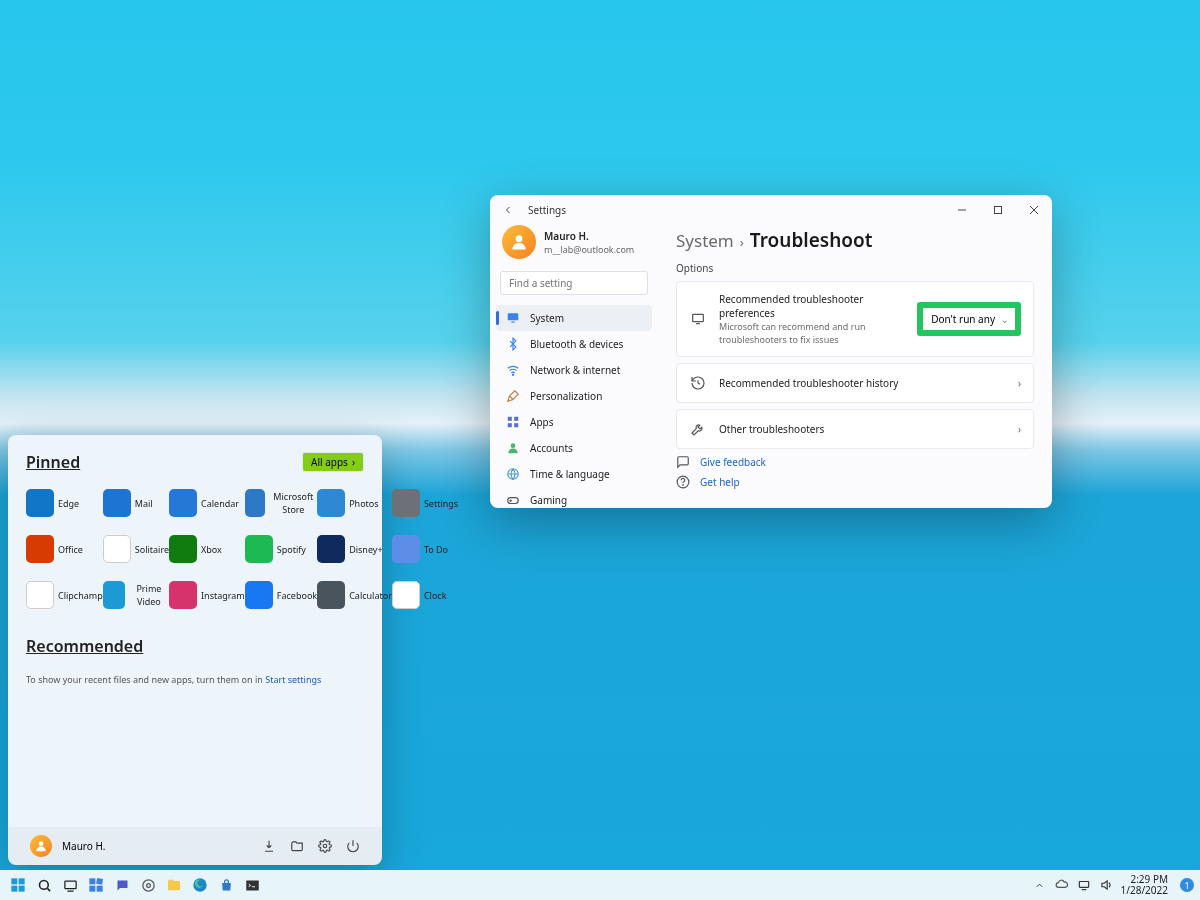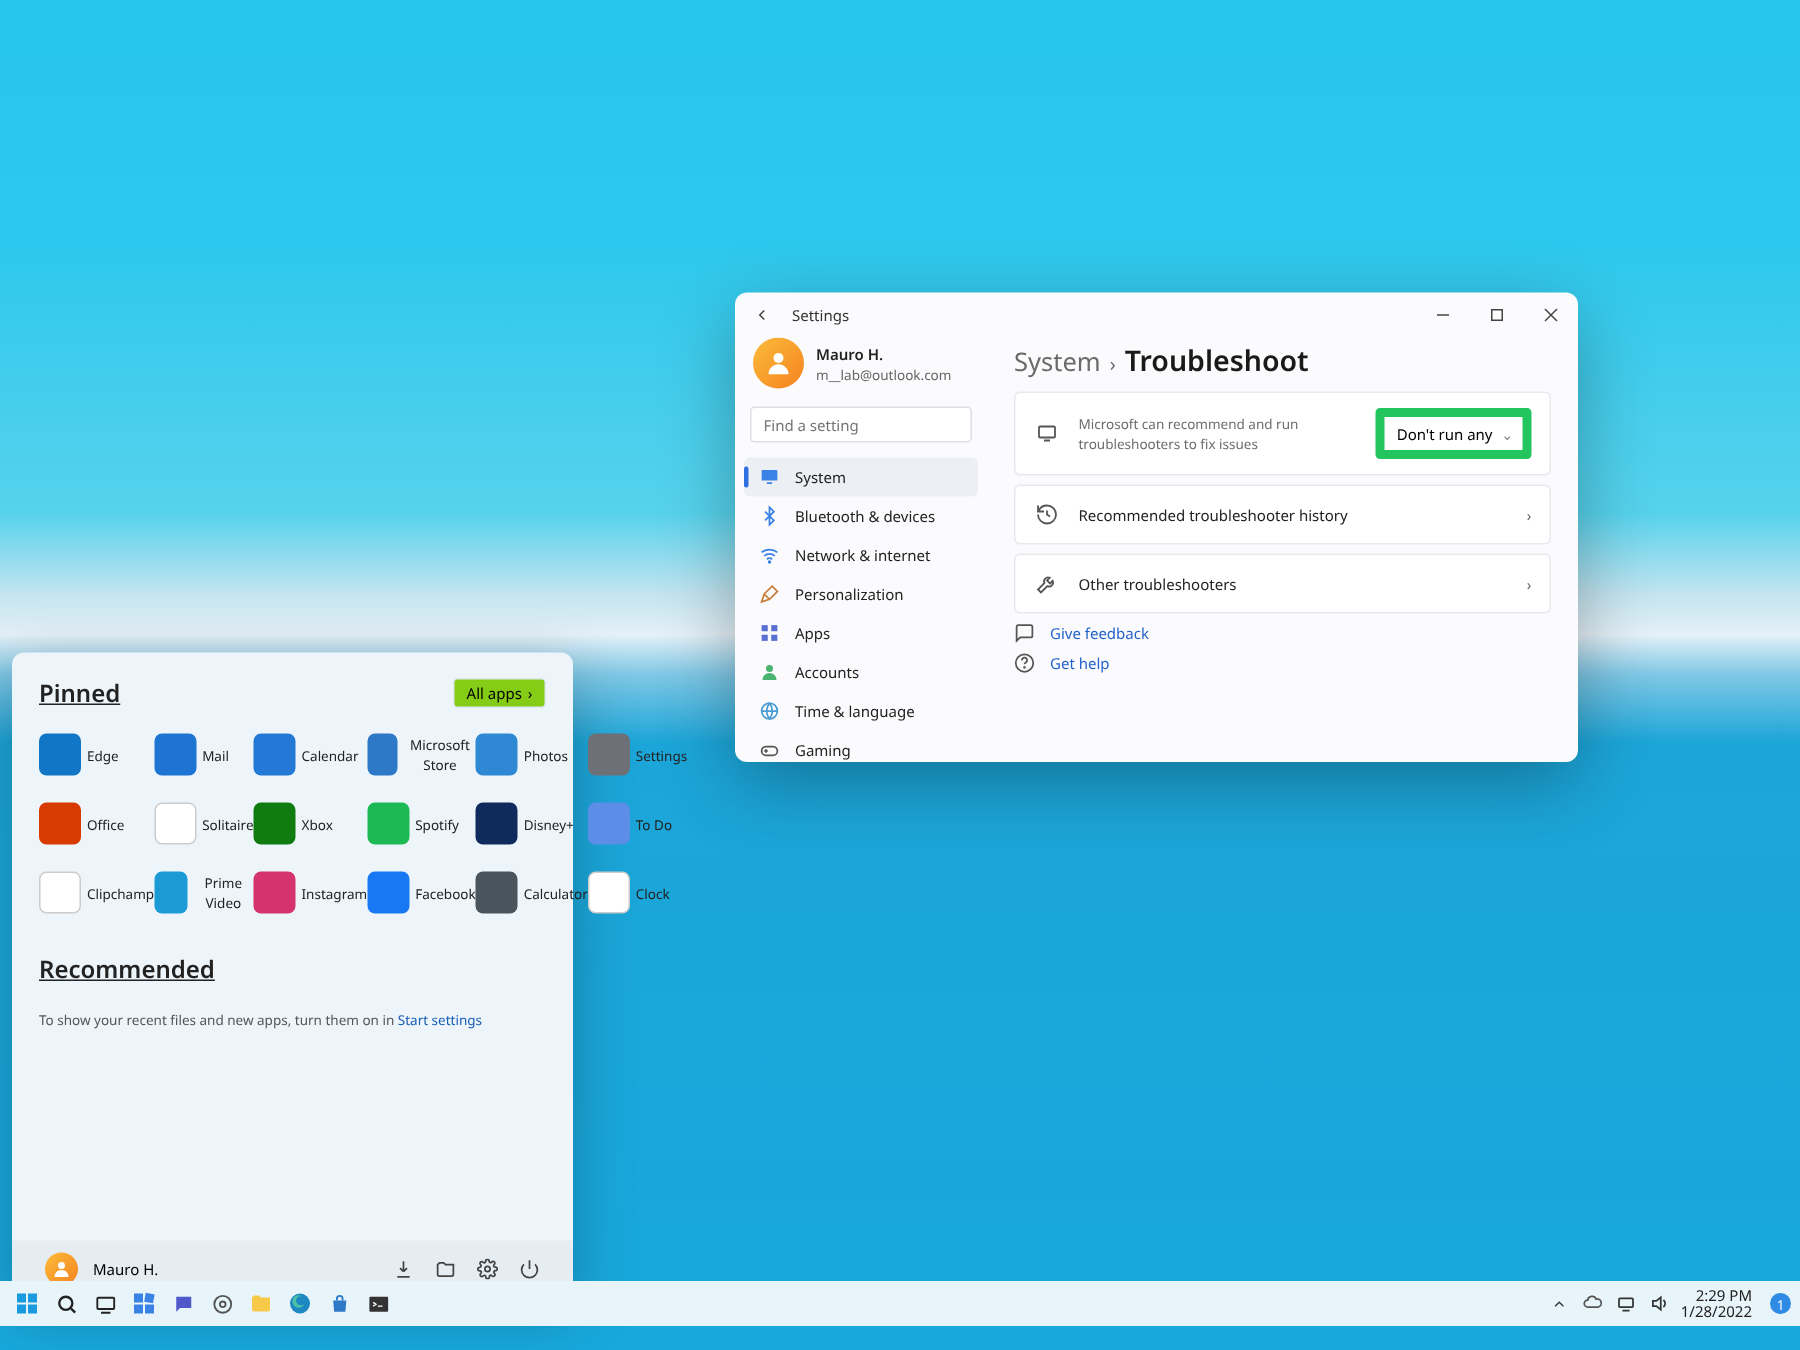--- a/index.html
+++ b/index.html
@@ -1,20 +1,20 @@
 <!DOCTYPE html>
 <html><head>
 <meta charset="utf-8">
 <style>
   * { box-sizing: border-box; margin: 0; padding: 0; font-family: "Segoe UI", system-ui, sans-serif; }
   body { width: 1200px; height: 900px; overflow: hidden; position: relative;
          background: linear-gradient(180deg, #27c6ec 0%, #2dc8ed 18%, #56d2ec 38%, #c3e4f0 44%, #e5f1f8 47%, #7ec7e5 50%, #1ca5d8 55%, #18a8dc 100%); }
 
   
-  .taskbar { position: absolute; bottom: 16px; left: 0; right: 0; height: 30px;
+  .taskbar { position: absolute; bottom: 0; left: 0; right: 0; height: 30px;
              background: #e7f4fa; display: flex; align-items: center; padding: 0 6px;
              font-size: 11px; color: #222; }
   .taskbar-left { display: flex; gap: 2px; }
   .taskbar-icon { width: 24px; height: 24px; display: flex; align-items: center; justify-content: center;
                   border-radius: 3px; cursor: pointer; }
   .taskbar-right { margin-left: auto; display: flex; align-items: center; gap: 8px; }
   .taskbar-clock { text-align: right; line-height: 1.15; font-size: 10px; padding-right:4px;}
   .notif-badge { width:14px; height:14px; border-radius:50%; background:#2f8be4; color:#fff;
                  display:flex;align-items:center;justify-content:center;font-size:9px;}
 
@@ -220,29 +220,31 @@
           </div>
         </div>
     </div>
 
     <div class="settings-main">
       <div class="breadcrumb">
         <span class="bc-parent">System</span>
         <span class="bc-sep">›</span>
         <span class="bc-current">Troubleshoot</span>
       </div>
+      <div class="options-label">Options</div>
       <div id="cards-list">
           <div class="option-card">
             <span class="option-icon">
               <svg width="16" height="16" viewBox="0 0 24 24" fill="none" stroke="#555" stroke-width="1.8">
                 <rect x="4" y="5" width="16" height="11" rx="1"></rect>
                 <path d="M9 19h6"></path>
               </svg>
             </span>
             <div class="option-body">
+              <div class="option-title">Recommended troubleshooter preferences</div>
               <div class="option-sub">Microsoft can recommend and run troubleshooters to fix issues</div>
             </div>
             <div class="option-select">Don't run any <span style="position:absolute;right:6px;top:4px;color:#888">⌄</span></div>
           </div>
           <div class="option-card">
             <span class="option-icon">
               <svg width="16" height="16" viewBox="0 0 24 24" fill="none" stroke="#555" stroke-width="1.8">
                 <path d="M3 12a9 9 0 109-9 9 9 0 00-8.5 6M3 3v6h6"></path>
                 <path d="M12 8v4l3 2"></path>
               </svg>

